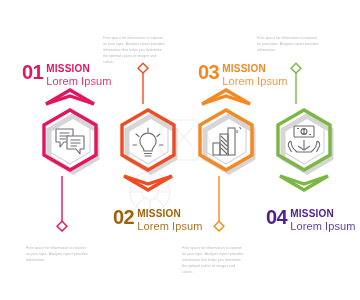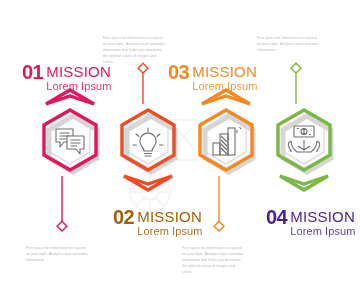--- a/index.html
+++ b/index.html
@@ -20,22 +20,22 @@
   
   .label { position: absolute; display: flex; align-items: flex-start; white-space: nowrap; }
   .label .num {
     font-size: 20px;
     font-weight: bold;
     line-height: 0.95;
     letter-spacing: -0.5px;
   }
   .label .txt { margin-left: 3px; padding-top: 1px; }
   .label .mission {
-    font-size: 15px;
-    font-weight: normal;
+    font-size: 10px;
+    font-weight: bold;
     letter-spacing: 0.2px;
     line-height: 1.05;
     display: block;
   }
   .label .sub {
     font-size: 11px;
     font-weight: normal;
     letter-spacing: 0.1px;
     line-height: 1.2;
     display: block;
@@ -79,21 +79,21 @@
   </div>
 
   <div class="label" style="left:113px; top:208px;">
     <span class="num c2">02</span>
     <span class="txt">
       <span class="mission c2">MISSION</span>
       <span class="sub c2">Lorem Ipsum</span>
     </span>
   </div>
 
-  <div class="label" style="left:168px; top:63px;">
+  <div class="label" style="left:198px; top:63px;">
     <span class="num c3">03</span>
     <span class="txt">
       <span class="mission c3">MISSION</span>
       <span class="sub c3">Lorem Ipsum</span>
     </span>
   </div>
 
   <div class="label" style="left:266px; top:208px;">
     <span class="num c4">04</span>
     <span class="txt">

